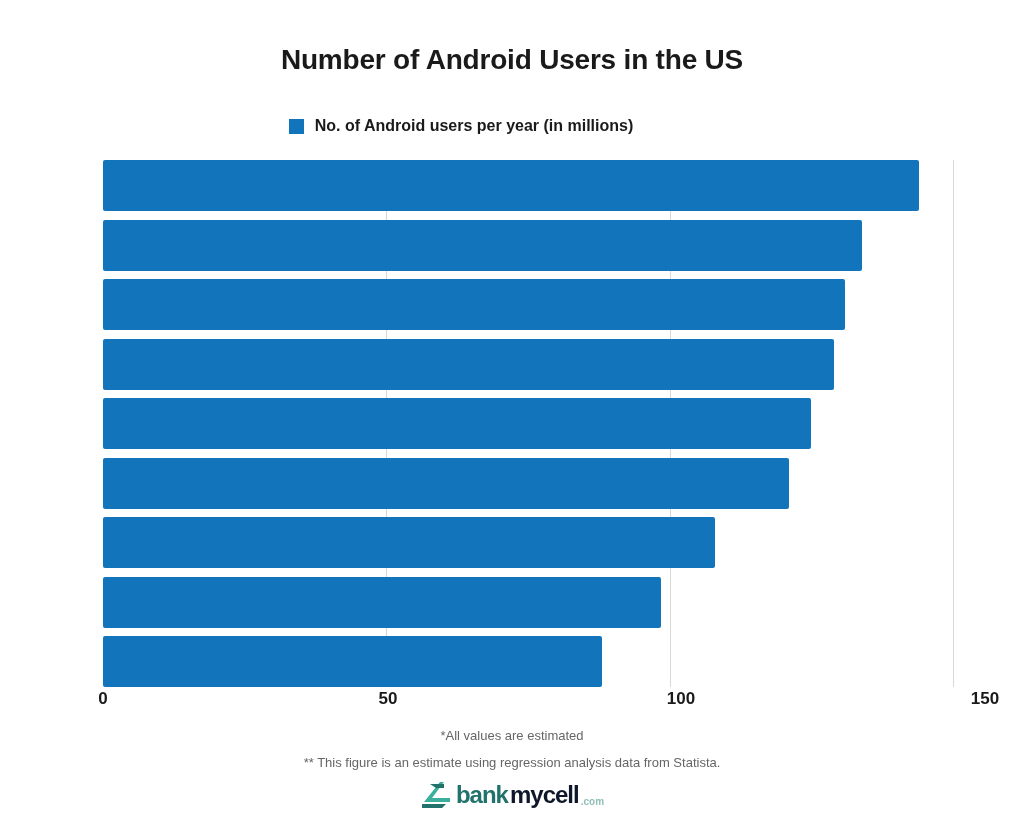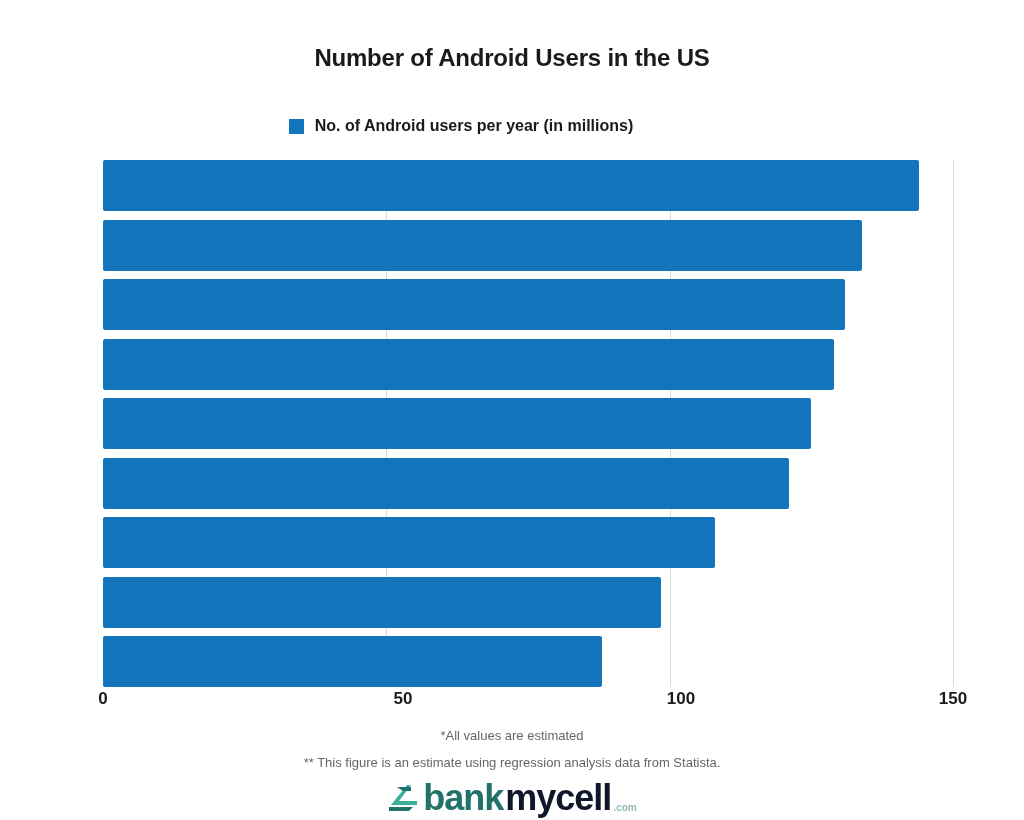--- a/index.html
+++ b/index.html
@@ -22,21 +22,21 @@
     height: 820px;
   }
 
   
   .chart-title {
     position: absolute;
     left: 0;
     top: 44px;
     width: 1024px;
     text-align: center;
-    font-size: 24px;
+    font-size: 28px;
     font-weight: bold;
     color: #1a1a1a;
     letter-spacing: -0.2px;
   }
 
   
   .legend {
     position: absolute;
     left: 0;
     top: 117px;
@@ -150,21 +150,21 @@
     display: flex;
     justify-content: center;
     align-items: center;
   }
   .logo-inner {
     display: flex;
     align-items: center;
     gap: 2px;
   }
   .logo-text {
-    font-size: 36px;
+    font-size: 24px;
     font-weight: bold;
     letter-spacing: -1px;
     line-height: 1;
   }
   .logo-bank { color: #21726B; }
   .logo-mycell { color: #0f172a; }
   .logo-tld {
     font-size: 10px;
     color: #8fbfb6;
     align-self: flex-end;
@@ -230,23 +230,23 @@
       </div>
       <div class="bar-row">
 
         <div class="bar" style="width:499px;"></div>
       </div>
     </div>
   </div>
 
   <div class="x-axis">
     <span class="x-tick" style="left:0px;">0</span>
-    <span class="x-tick" style="left:300px;">50</span>
+    <span class="x-tick" style="left:285px;">50</span>
     <span class="x-tick" style="left:567px;margin-left:11px;">100</span>
-    <span class="x-tick" style="left:850px;">150</span>
+    <span class="x-tick" style="left:882px;">150</span>
   </div>
 
   <div class="footnotes">
     <div class="footnote">*All values are estimated</div>
     <div class="footnote">** This figure is an estimate using regression analysis data from Statista.</div>
   </div>
 
   <div class="logo">
     <div class="logo-inner">
       <svg width="34" height="30" viewBox="0 0 34 30">

